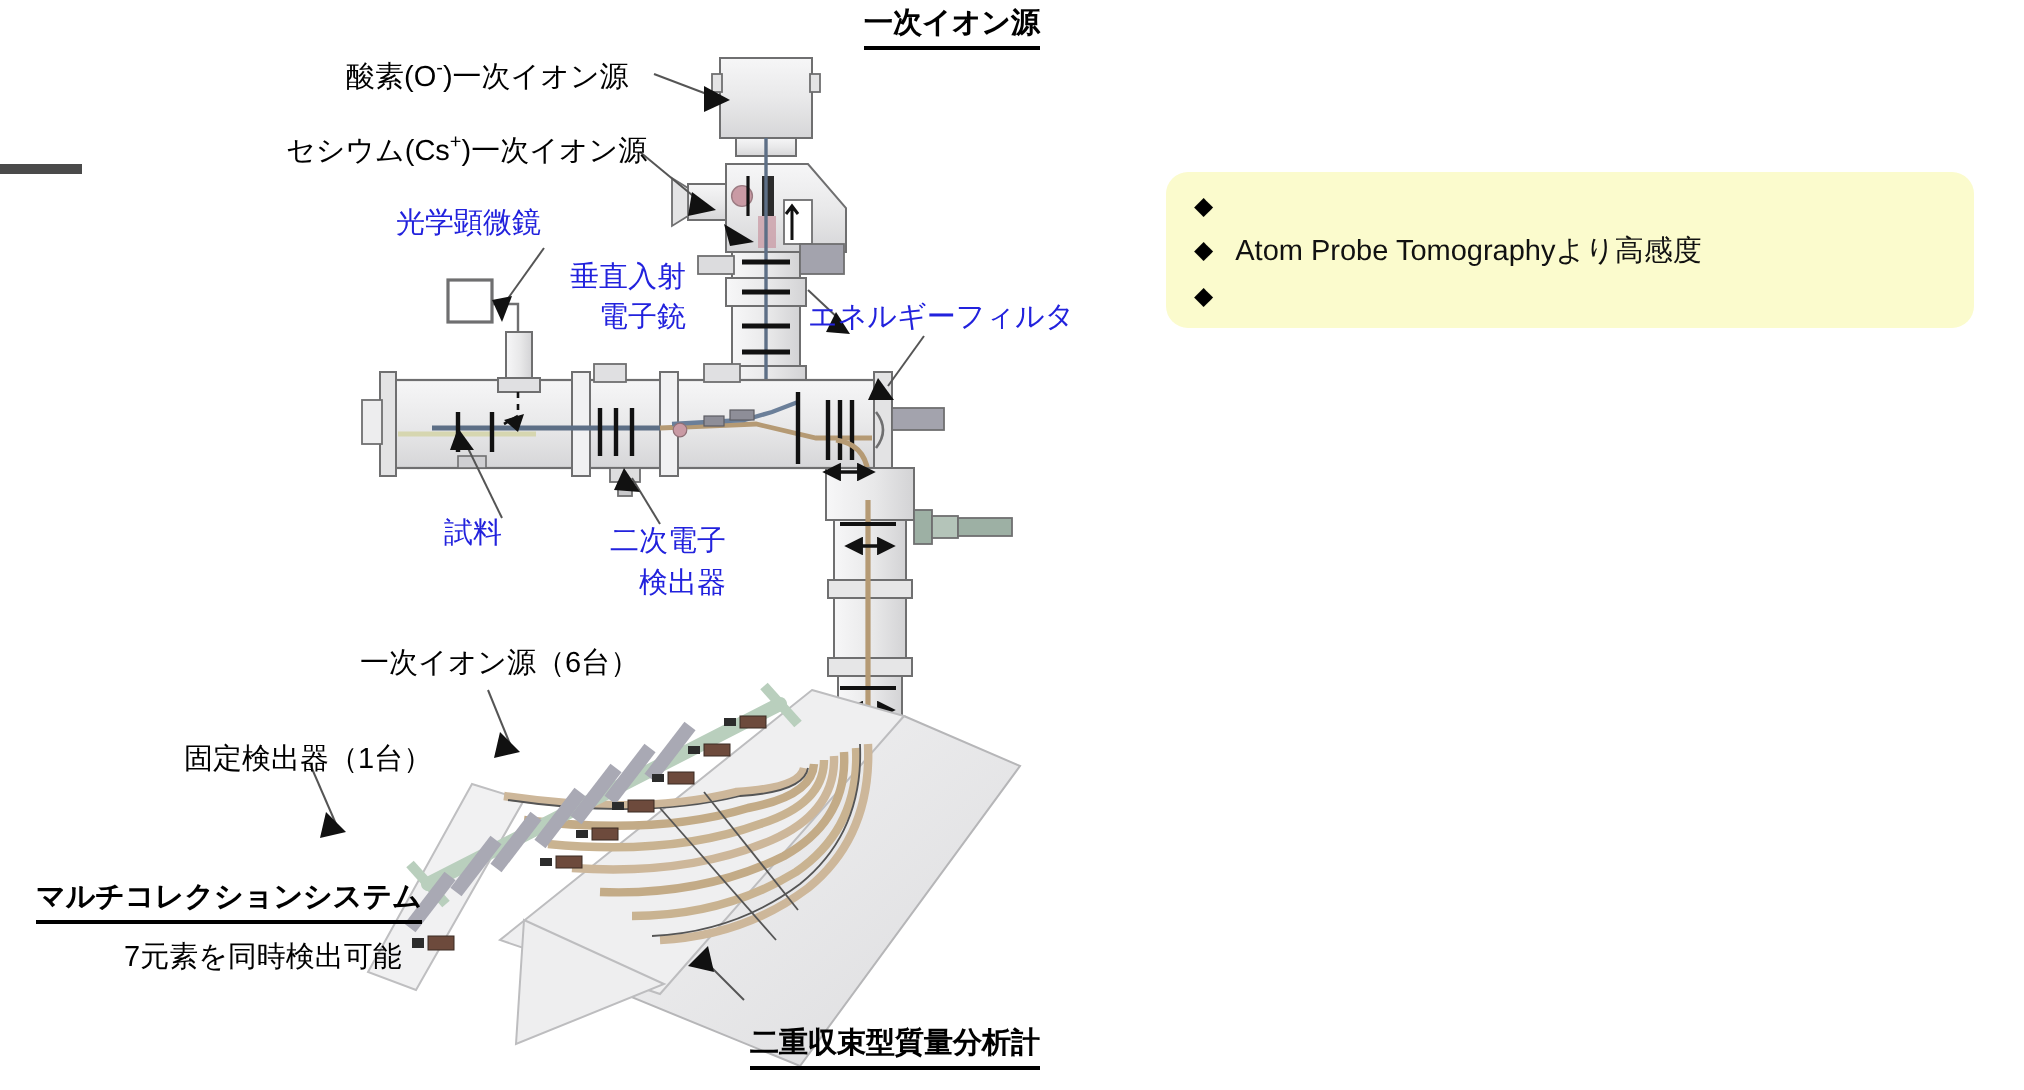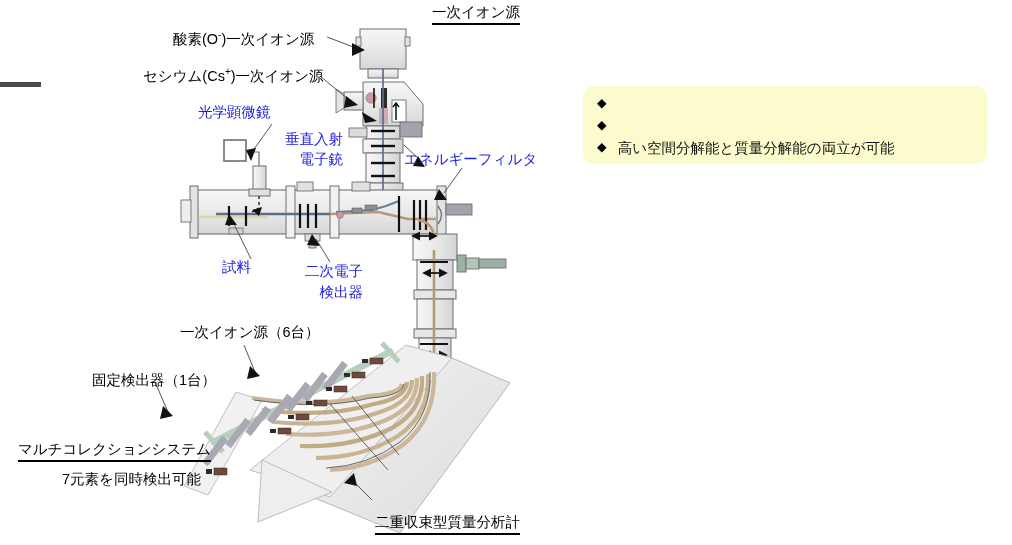--- a/index.html
+++ b/index.html
@@ -1,21 +1,21 @@
 <!DOCTYPE html>
 <html><head>
 <meta charset="utf-8">
 <style>
   html,body{margin:0;padding:0;background:#ffffff;}
   body{width:1012px;height:545px;position:relative;overflow:hidden;
        font-family:"Liberation Sans","DejaVu Sans",sans-serif;}
 
   .lbl{position:absolute;white-space:nowrap;color:#000;font-size:14.5px;line-height:1.32;}
   .lbl.blue{color:#2222dd;}
-  .lbl.bold{font-weight:normal;}
+  .lbl.bold{font-weight:bold;}
   .lbl.center{text-align:right;}
   .lbl.ul{border-bottom:2.2px solid #000;padding-bottom:1px;}
 
   svg.diagram{position:absolute;left:0;top:0;width:1012px;height:545px;}
 
   
   #callout{
     position:absolute;left:583px;top:86px;width:404px;height:78px;
     background:#fbfbcd;border-radius:11px;
     padding:0;box-sizing:border-box;
@@ -291,19 +291,19 @@
 
 <div class="lbl bold ul" style="left:375px;top:513px;">二重収束型質量分析計</div>
 
 <div id="callout">
   <ul>
     <li>
       <span class="dia">◆</span>
     </li>
     <li>
       <span class="dia">◆</span>
+      <span>Atom Probe Tomographyより高感度</span>
     </li>
     <li>
       <span class="dia">◆</span>
-      <span>高い空間分解能と質量分解能の両立が可能</span>
     </li>
   </ul>
 </div>
 
 </body></html>

